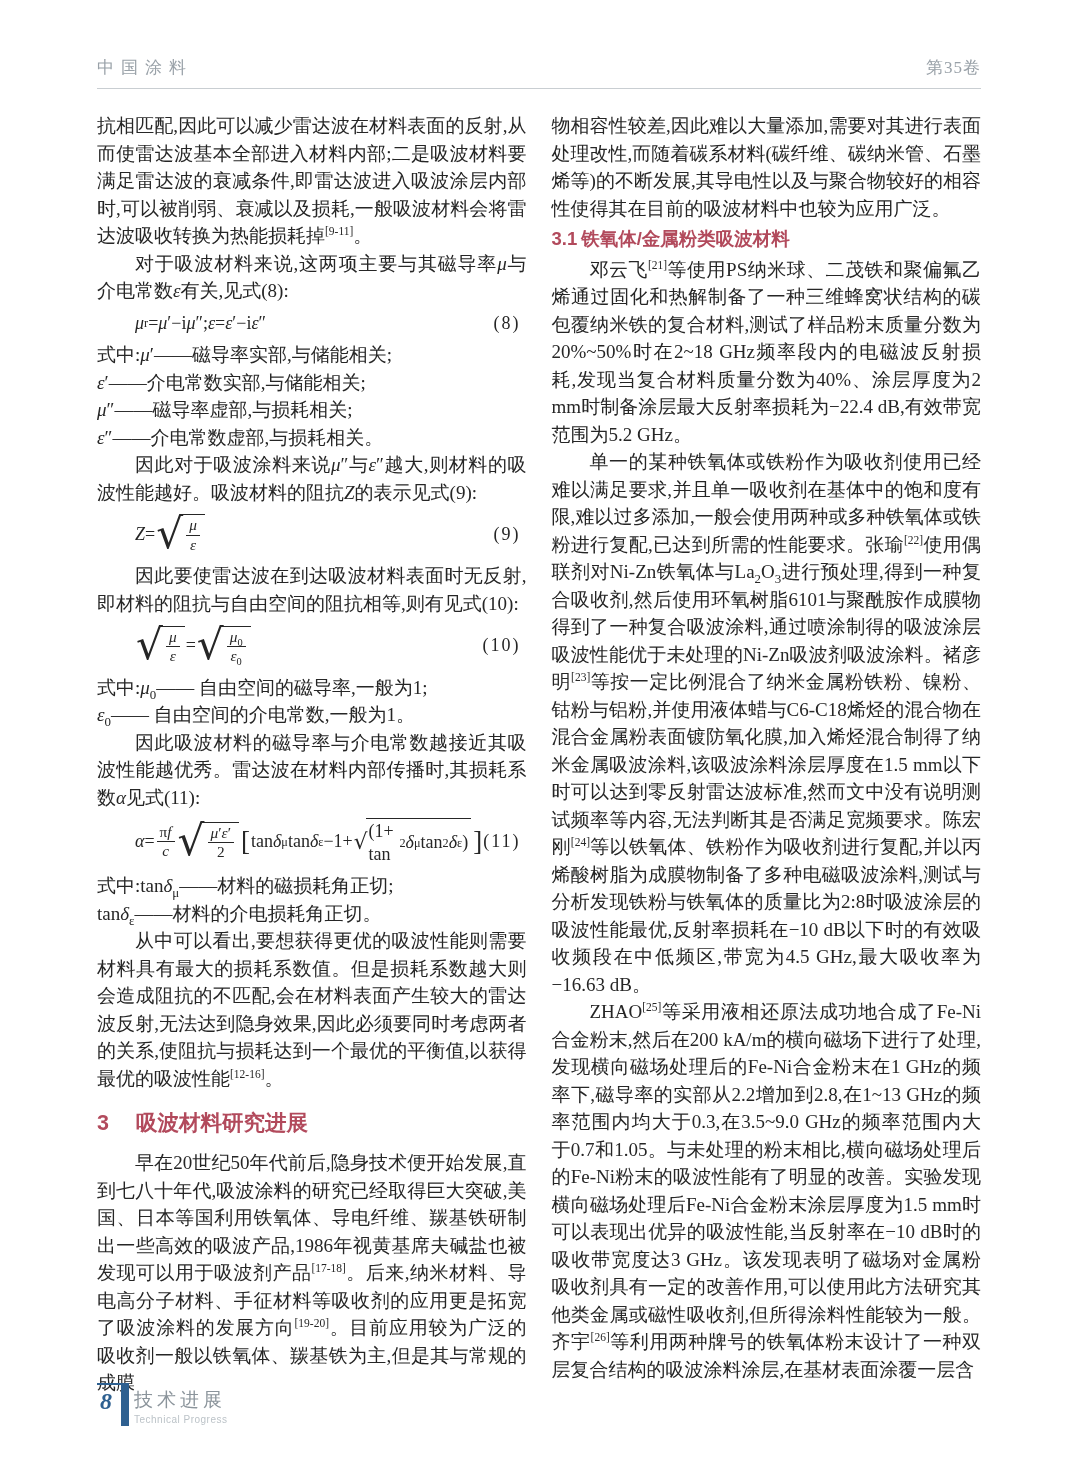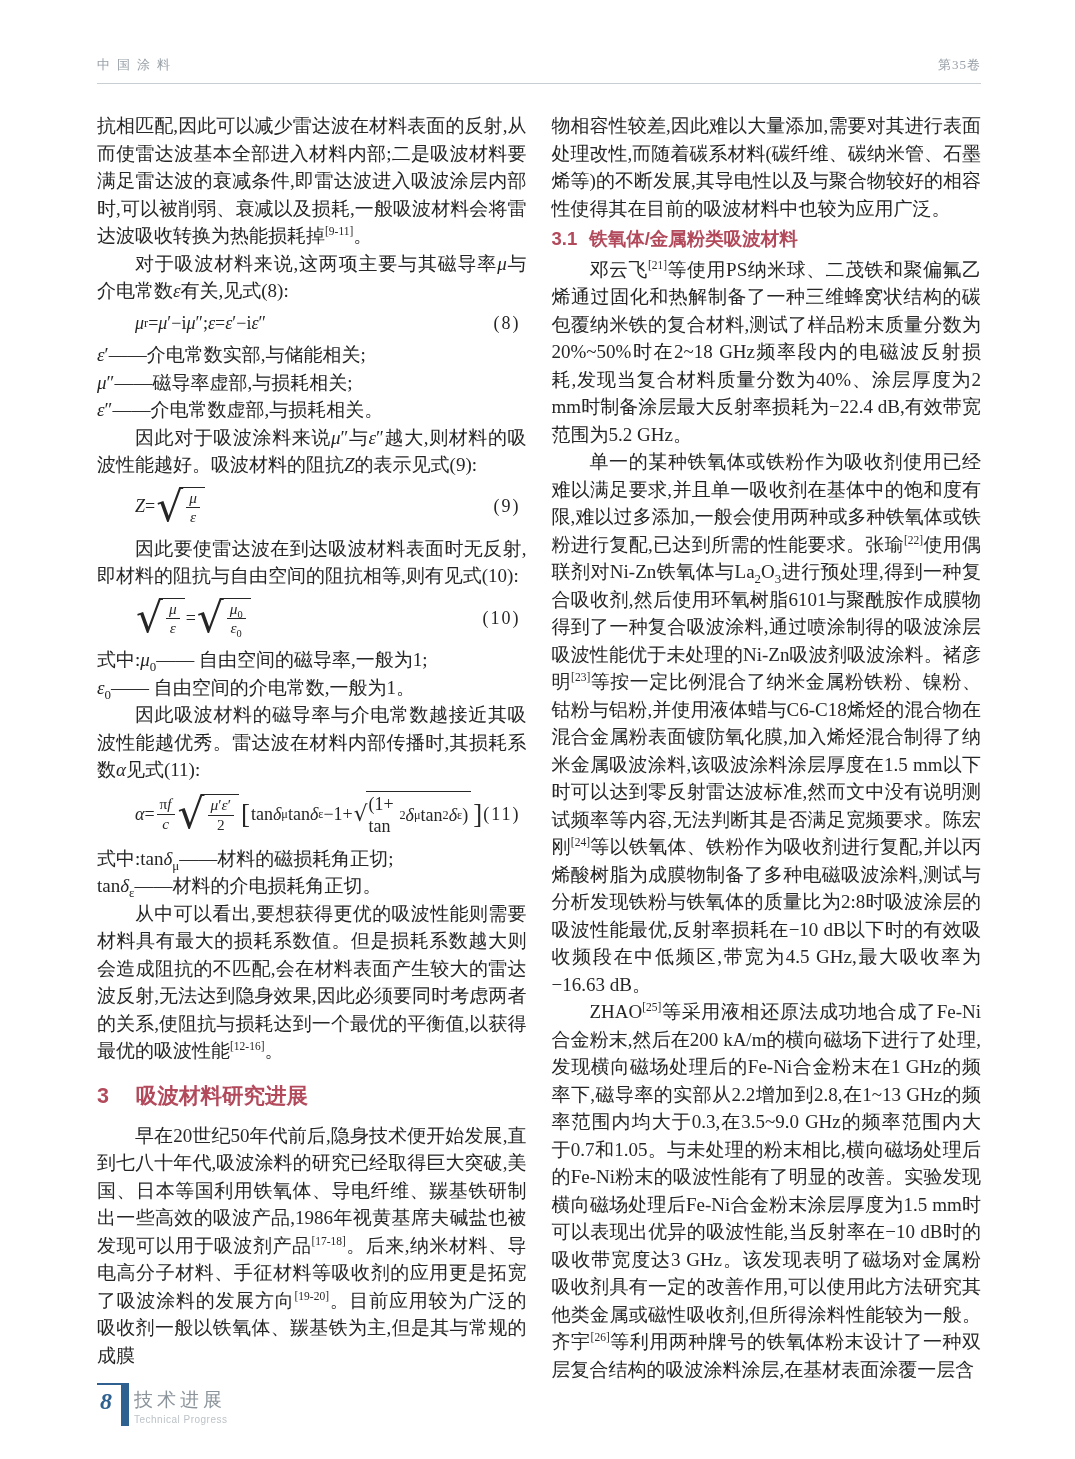--- a/index.html
+++ b/index.html
@@ -1,20 +1,20 @@
 <!DOCTYPE html>
 <html lang="zh"><head>
 <meta charset="utf-8">
 <style>
   html,body{margin:0;padding:0;background:#ffffff;}
   .page{position:relative;width:1075px;height:1459px;background:#ffffff;overflow:hidden;
         font-family:"Liberation Serif","DejaVu Serif",serif;color:#262626;}
   
   .hdr{position:absolute;left:97px;top:56px;width:884px;display:flex;justify-content:space-between;
-       align-items:flex-end;color:#99a1a8;font-size:13px;padding-bottom:9px;border-bottom:1px solid #c9ced2;
+       align-items:flex-end;color:#99a1a8;font-size:17px;padding-bottom:9px;border-bottom:1px solid #c9ced2;
        font-family:"Liberation Serif","DejaVu Serif",serif;}
   .hdr .jt{letter-spacing:7px;}
   .hdr .vol{letter-spacing:1px;}
   
   .main{position:absolute;left:97px;top:112px;width:884px;display:flex;gap:25px;}
   .col{width:430px;font-size:19px;line-height:27.5px;text-align:justify;text-justify:inter-ideograph;}
   .para{margin:0;}
   .para.ind{text-indent:2em;}
   .cite{font-size:11.5px;vertical-align:super;line-height:0;letter-spacing:0;}
   .it{font-style:italic;}
@@ -29,21 +29,21 @@
   .frac .fn{border-bottom:1px solid currentColor;padding:0 3px;display:block;}
   .frac .fd{display:block;padding:0 3px;}
   .sqrt{display:inline-flex;align-items:center;vertical-align:middle;margin:0 1px;}
   .sqrt .rad{line-height:1;font-size:1.2em;margin-right:-2px;font-family:"DejaVu Serif",serif;}
   .sqrt.tall .rad{font-size:2.35em;font-weight:200;}
   .sqrt .sq-body{border-top:1.5px solid currentColor;padding:1px 3px 0 3px;display:inline-flex;align-items:center;}
   .big{font-size:1.5em;line-height:1;align-self:center;margin:0 1px;font-weight:400;}
   
   .h1r{display:flex;align-items:baseline;gap:27px;margin:18px 0 11px 0;
        font-family:"Liberation Sans","DejaVu Sans",sans-serif;font-weight:700;font-size:21.5px;line-height:1.3;}
-  .h2r{display:flex;align-items:baseline;gap:12px;margin:3px 0 3px 0;
+  .h2r{display:flex;align-items:baseline;gap:4px;margin:3px 0 3px 0;
        font-family:"Liberation Sans","DejaVu Sans",sans-serif;font-weight:700;font-size:18.5px;line-height:27.5px;}
   
   .ftr{position:absolute;left:97px;top:1383px;display:flex;align-items:flex-start;}
   .pn-box{border-top:2.5px solid #2e6090;padding:3px 9px 0 3px;}
   .pn{font-style:italic;font-weight:700;font-size:24px;color:#2e6090;font-family:"Liberation Serif","DejaVu Serif",serif;}
   .f-bar{width:8px;height:43px;background:#2e6090;}
   .f-labels{padding-left:5px;font-family:"Liberation Sans","DejaVu Sans",sans-serif;}
   .f-cn{font-size:19px;color:#8b949b;letter-spacing:4px;padding-top:4px;}
   .f-en{font-size:10px;color:#bcc3c8;letter-spacing:0.5px;margin-top:1px;}
 </style>
@@ -57,20 +57,21 @@
   </header>
 
   <main class="main">
     <section class="col" id="col-left">
         <p class="para">抗相匹配,因此可以减少雷达波在材料表面的反射,从而使雷达波基本全部进入材料内部;二是吸波材料要满足雷达波的衰减条件,即雷达波进入吸波涂层内部时,可以被削弱、衰减以及损耗,一般吸波材料会将雷达波吸收转换为热能损耗掉<sup class="cite">[9-11]</sup>。</p>
         <p class="para ind">对于吸波材料来说,这两项主要与其磁导率<span class="it">μ</span>与介电常数<span class="it">ε</span>有关,见式(8):</p>
         <div class="eq-row">
           <span class="eq-body"><span class="it">μ</span><sub class="sb">r</sub>=<span class="it">μ</span>′−i<span class="it">μ</span>″;<span class="it">ε</span>=<span class="it">ε</span>′−i<span class="it">ε</span>″</span>
           <span class="eq-num">(8)</span>
         </div>
+        <p class="para">式中:<span class="it">μ</span>′——磁导率实部,与储能相关;</p>
         <p class="para"><span class="it">ε</span>′——介电常数实部,与储能相关;</p>
         <p class="para"><span class="it">μ</span>″——磁导率虚部,与损耗相关;</p>
         <p class="para"><span class="it">ε</span>″——介电常数虚部,与损耗相关。</p>
         <p class="para ind">因此对于吸波涂料来说<span class="it">μ</span>″与<span class="it">ε</span>″越大,则材料的吸波性能越好。吸波材料的阻抗<span class="it">Z</span>的表示见式(9):</p>
         <div class="eq-row">
           <span class="eq-body"><span class="it">Z</span>=<span class="sqrt tall">
               <span class="rad">√</span>
               <span class="sq-body">
                 <span class="frac">
                   <span class="fn"><span class="it">μ</span></span>

